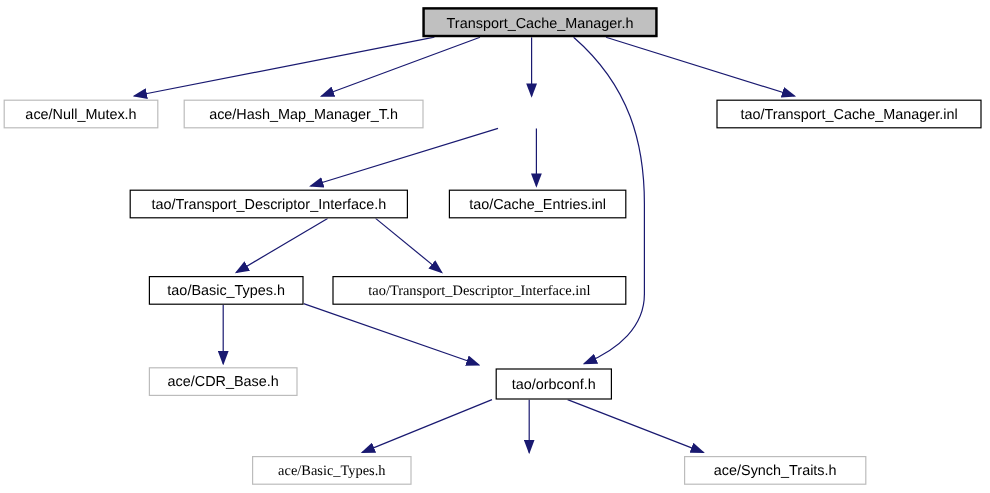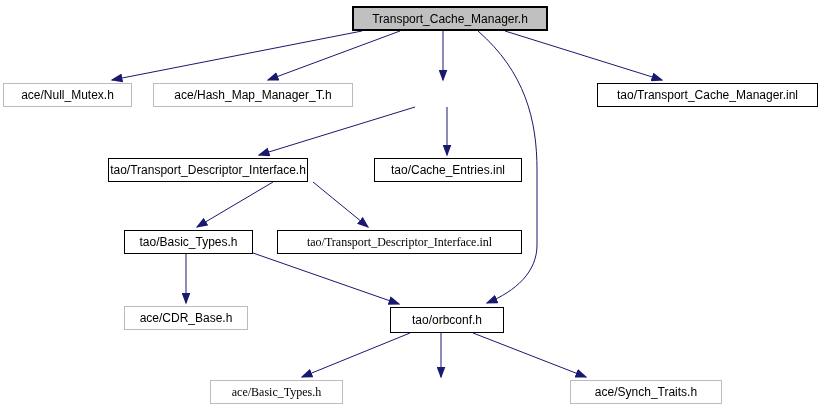--- a/index.html
+++ b/index.html
@@ -68,25 +68,25 @@
 
     <line class="edge" x1="473" y1="333" x2="586" y2="377" marker-end="url(#arrow)" stroke="#191970"></line>
   </svg>
 
   <div class="node root" style="left: 352px; top: 6px; width: 196px; background: rgb(192, 192, 192);">Transport_Cache_Manager.h</div>
 
   <div class="node plain" style="left:3px;top:83px;width:129px;text-align:right;">ace/Null_Mutex.h</div>
   <div class="node plain" style="left:153px;top:83px;width:200px;">ace/Hash_Map_Manager_T.h</div>
   <div class="node" style="left:597px;top:83px;width:221px;">tao/Transport_Cache_Manager.inl</div>
 
-  <div class="node" style="left:108px;top:158px;width:200px;">tao/Transport_Descriptor_Interface.h</div>
+  <div class="node" style="left:108px;top:158px;width:232px;">tao/Transport_Descriptor_Interface.h</div>
   <div class="node" style="left:374px;top:158px;width:148px;">tao/Cache_Entries.inl</div>
 
   <div class="node" style="left:124px;top:230px;width:129px;">tao/Basic_Types.h</div>
   <div class="node" style="left:277px;top:230px;width:245px;font-family:Liberation Serif, serif;">tao/Transport_Descriptor_Interface.inl</div>
 
   <div class="node plain" style="left:124px;top:306px;width:124px;">ace/CDR_Base.h</div>
-  <div class="node" style="left:390px;top:307px;width:114px;height:26px;">tao/orbconf.h</div>
+  <div class="node" style="left:413px;top:307px;width:97px;height:26px;">tao/orbconf.h</div>
 
   <div class="node plain" style="left:210px;top:380px;width:133px;font-family:Liberation Serif, serif;">ace/Basic_Types.h</div>
   <div class="node plain" style="left:570px;top:380px;width:152px;">ace/Synch_Traits.h</div>
 
 </div>
 
 </body></html>

